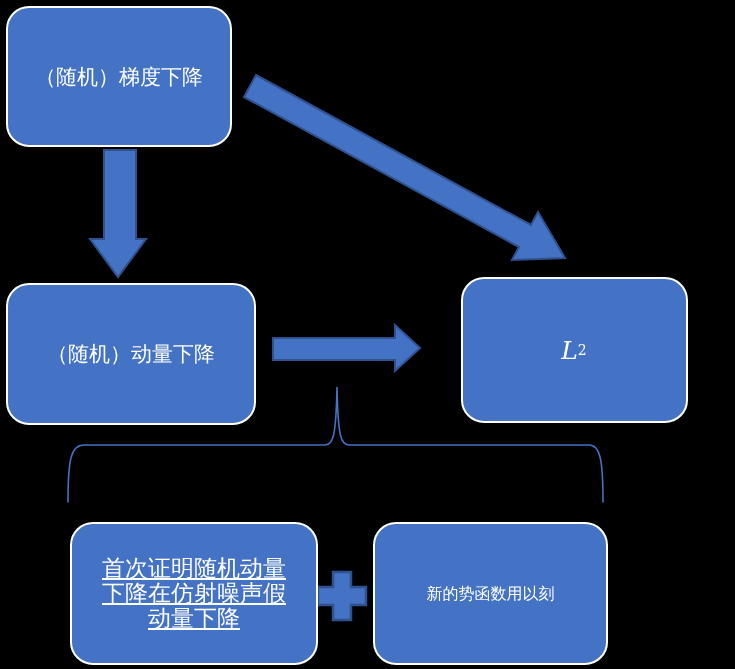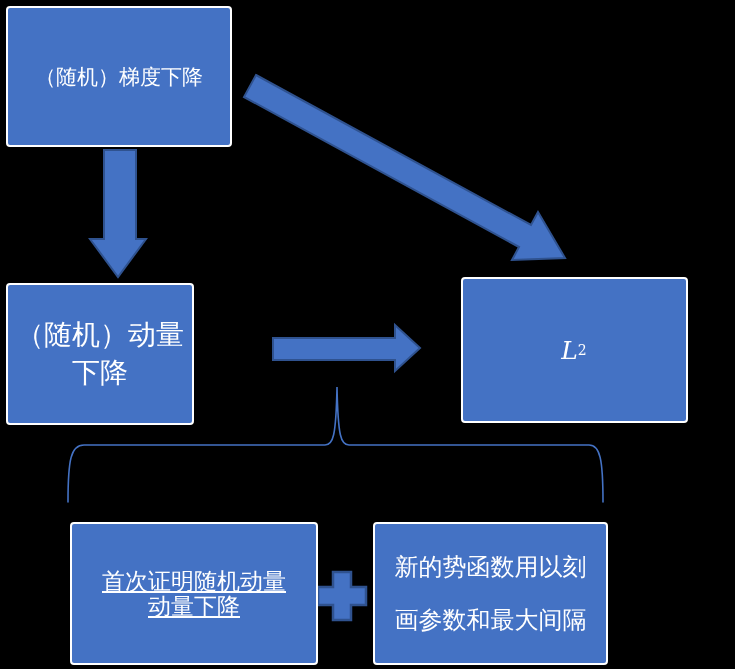--- a/index.html
+++ b/index.html
@@ -20,50 +20,50 @@
     left: 0;
     top: 0;
     width: 735px;
     height: 669px;
   }
   .node {
     position: absolute;
     box-sizing: border-box;
     background: #4472C4;
     border: 2px solid #FFFFFF;
-    border-radius: 4px;
+    border-radius: 23px;
     color: #FFFFFF;
     display: flex;
     flex-direction: column;
     align-items: center;
     justify-content: center;
     text-align: center;
   }
   .node-top {
     left: 6px; top: 6px; width: 226px; height: 141px;
     font-size: 21px;
   }
   .node-mid {
-    left: 6px; top: 283px; width: 188px; height: 142px;
-    font-size: 28px;
+    left: 6px; top: 283px; width: 250px; height: 142px;
+    font-size: 21px;
     justify-content: center;
   }
   .node-result {
     left: 461px; top: 277px; width: 227px; height: 146px;
     font-size: 22px;
     flex-direction: row;
     align-items: center;
   }
   .node-bottom-left {
     left: 70px; top: 522px; width: 248px; height: 143px;
     font-size: 23px; line-height: 25px; text-decoration: underline;
   }
   .node-bottom-right {
     left: 373px; top: 522px; width: 235px; height: 143px;
-    font-size: 24px; line-height: 25px; gap: 28px;
+    font-size: 16px; line-height: 25px; gap: 28px;
   }
   .math-base {
     font-family: "DejaVu Serif", serif;
     font-style: italic;
     font-size: 25px;
     line-height: 1;
   }
   .math-sup {
     font-family: "DejaVu Serif", serif;
     font-size: 14px;
@@ -116,21 +116,21 @@
     <span>（随机）动量下降</span>
   </div>
 
   <div class="node node-result">
     <span class="math-base">L</span>
       <span class="math-sup">2</span>
   </div>
 
   <div class="node node-bottom-left">
     <div>首次证明随机动量</div>
+    <div>下降在仿射噪声假</div>
     <div>动量下降</div>
   </div>
 
   <div class="node node-bottom-right">
     <div>新的势函数用以刻</div>
-    <div>画参数和最大间隔</div>
   </div>
 
 </div>
 
 </body></html>

